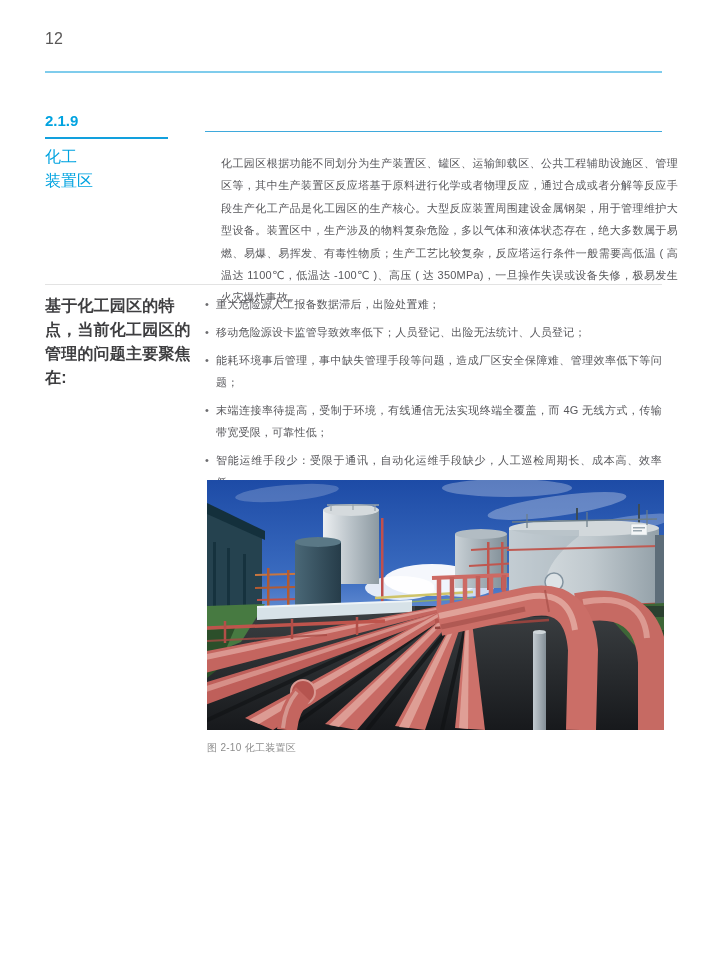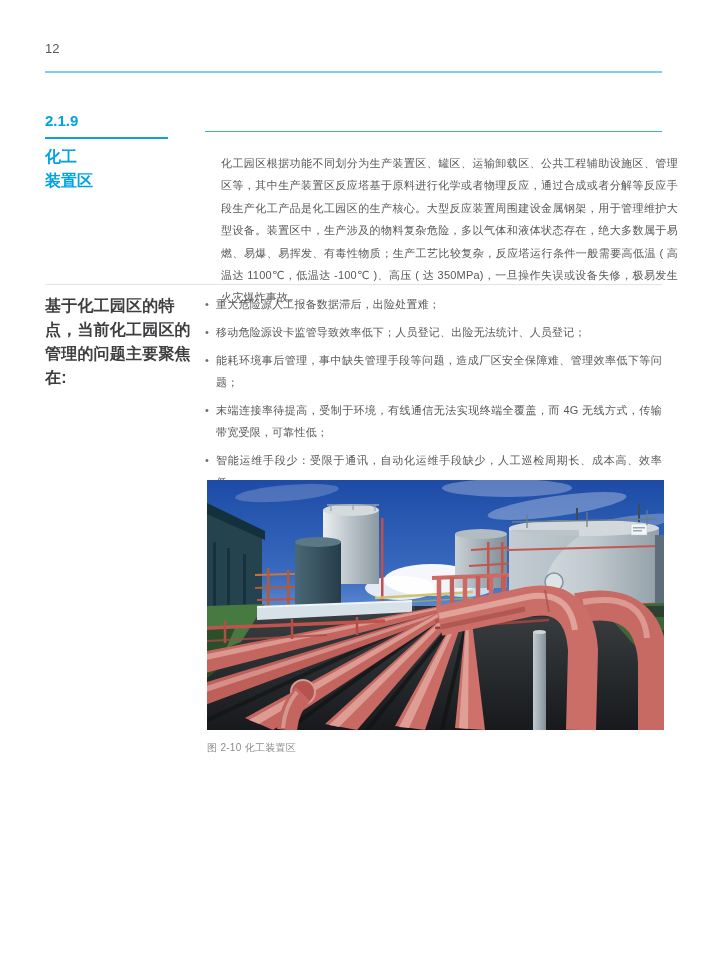--- a/index.html
+++ b/index.html
@@ -1,24 +1,24 @@
 <!DOCTYPE html>
 <html><head>
 <meta charset="utf-8">
 <style>
   html,body{margin:0;padding:0;background:#fff;}
   .page{
     position:relative;width:710px;height:963px;background:#ffffff;overflow:hidden;
     font-family:"Liberation Sans","DejaVu Sans",sans-serif;color:#57575b;
   }
-  .page-number{position:absolute;left:45px;top:41px;font-size:13px;color:#595757;}
+  .page-number{position:absolute;left:45px;top:30px;font-size:16px;color:#595757;}
   .header-rule{position:absolute;left:45px;top:71px;width:617px;height:2px;background:#7fccec;}
   .section-number{position:absolute;left:45px;top:112px;font-size:15px;font-weight:bold;color:#00a3e0;text-align:center;}
   .section-underline{position:absolute;left:45px;top:137px;width:123px;height:2px;background:#12a0dd;}
-  .section-title{position:absolute;left:45px;top:145px;font-size:16px;font-weight:bold;color:#00a3e0;line-height:24px;}
+  .section-title{position:absolute;left:45px;top:145px;font-size:16px;font-weight:normal;color:#00a3e0;line-height:24px;}
   .col-rule{position:absolute;left:205px;top:131px;width:457px;height:1px;background:#3fa9dc;}
   .body-par{font-size:11px;line-height:22.4px;color:#57575b;text-align:justify;margin:16px;letter-spacing:.2px;}
   .intro{position:absolute;left:205px;top:136px;width:457px;}
   .divider{position:absolute;left:45px;top:284px;width:617px;height:1px;background:#e3e3e3;}
   .side-label{position:absolute;left:45px;top:294px;width:154px;font-size:16px;font-weight:bold;color:#3e3e40;line-height:24px;letter-spacing:.2px;}
   .problems{position:absolute;left:205px;top:293px;width:457px;margin:0;padding:0;list-style:none;}
   .problems li{display:flex;gap:7px;font-size:11px;line-height:22px;color:#57575b;margin-bottom:6px;text-align:justify;letter-spacing:.2px;}
   .problems .dot{flex:0 0 auto;color:#6b6b6e;line-height:22px;}
   .figure{position:absolute;left:207px;top:480px;width:457px;margin:0;}
   .figure svg{display:block;width:457px;height:250px;}

